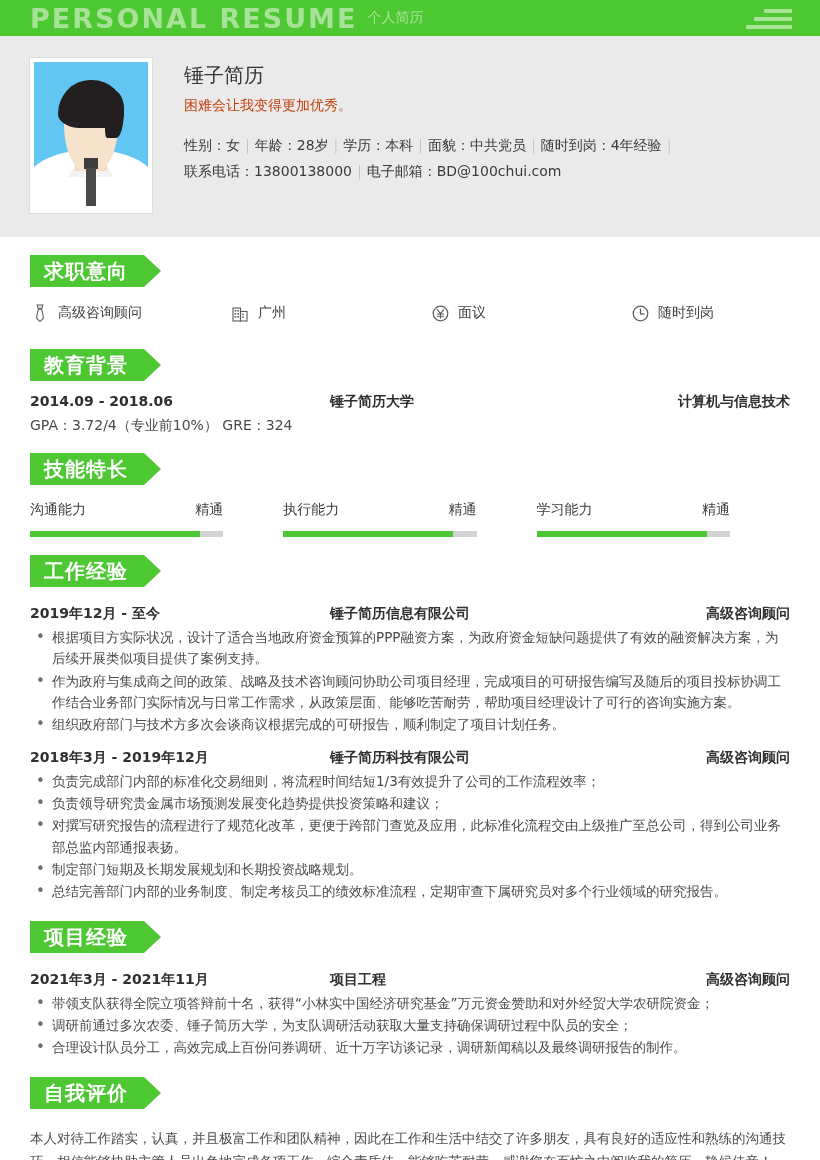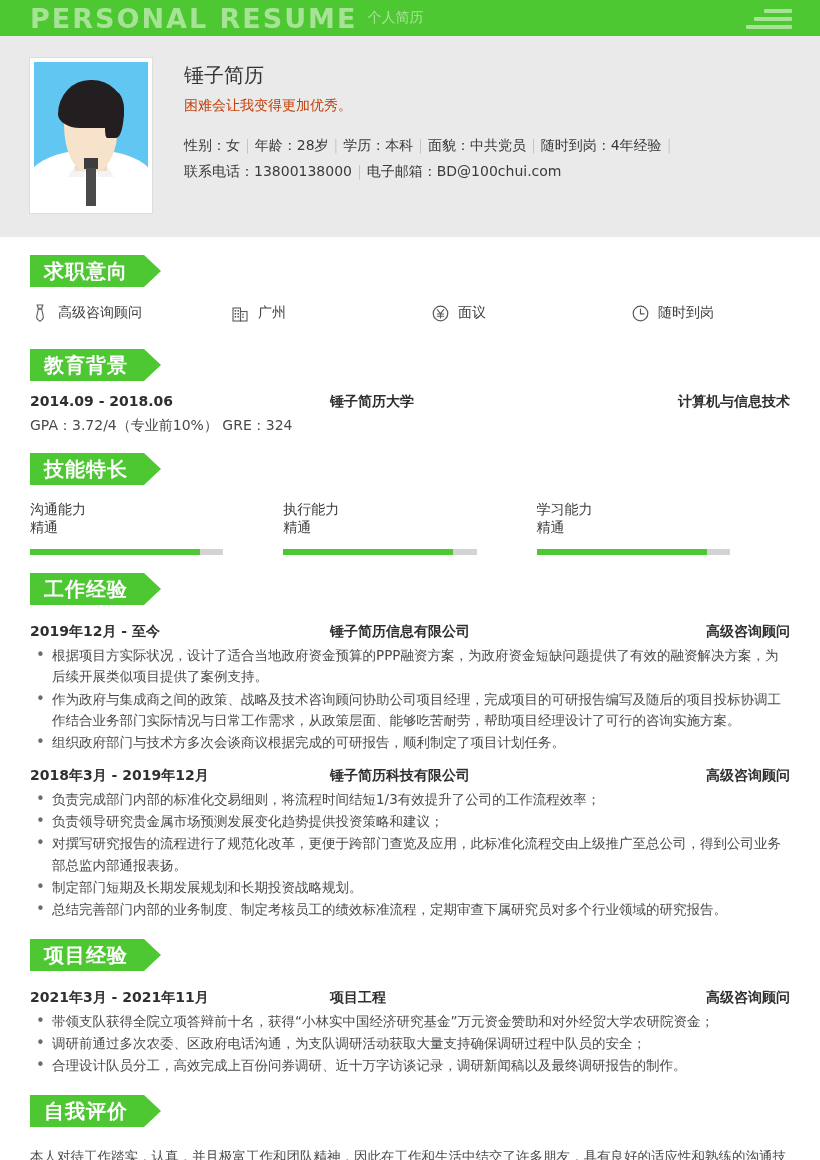--- a/index.html
+++ b/index.html
@@ -243,21 +243,20 @@
     padding-right: 60px;
     box-sizing: border-box;
   }
   .skill-head {
     display: flex;
     justify-content: space-between;
     align-items: baseline;
     font-size: 14px;
     color: #3d3d3d;
     margin-bottom: 12px;
-    flex-direction: column;
   }
   .skill-bar {
     height: 6px;
     background: #d3d3d3;
     width: 100%;
   }
   .skill-bar > i {
     display: block;
     height: 100%;
     background: #4dc732;
@@ -484,21 +483,21 @@
     <div class="sec-tag">项目经验</div>
   </div>
   <div class="exp-block">
     <div class="exp-head">
       <div class="h1">2021年3月 - 2021年11月</div>
       <div class="h2">项目工程</div>
       <div class="h3">高级咨询顾问</div>
     </div>
     <ul class="bullets">
       <li>带领支队获得全院立项答辩前十名，获得“小林实中国经济研究基金”万元资金赞助和对外经贸大学农研院资金；</li>
-      <li>调研前通过多次农委、区政府电话沟通，为支队调研活动获取大量支持确保调研过程中队员的安全；</li>
+      <li>调研前通过多次农委、锤子简历大学，为支队调研活动获取大量支持确保调研过程中队员的安全；</li>
       <li>合理设计队员分工，高效完成上百份问券调研、近十万字访谈记录，调研新闻稿以及最终调研报告的制作。</li>
     </ul>
   </div>
 </div>
 
 <div class="section">
   <div class="sec-tag-wrap">
     <div class="sec-tag">自我评价</div>
   </div>
   <div class="summary-text">本人对待工作踏实，认真，并且极富工作和团队精神，因此在工作和生活中结交了许多朋友，具有良好的适应性和熟练的沟通技巧，相信能够协助主管人员出色地完成各项工作。综合素质佳，能够吃苦耐劳。感谢您在百忙之中阅览我的简历，静候佳音！</div>

